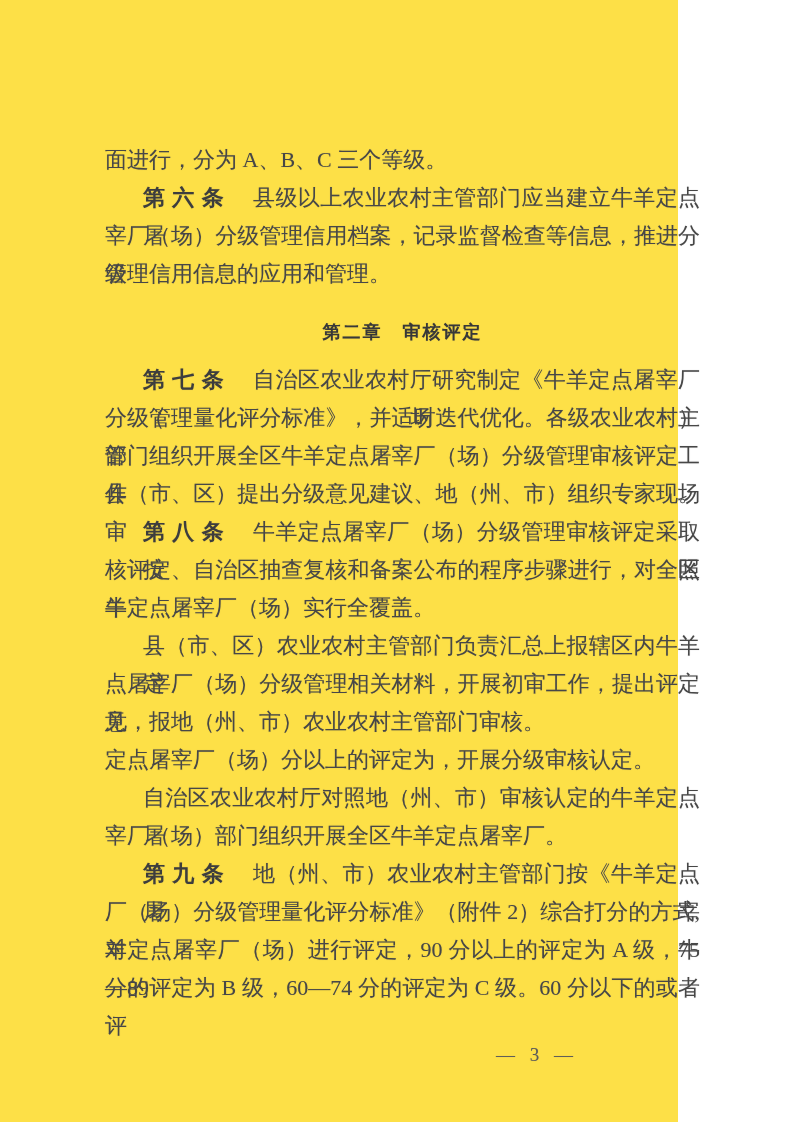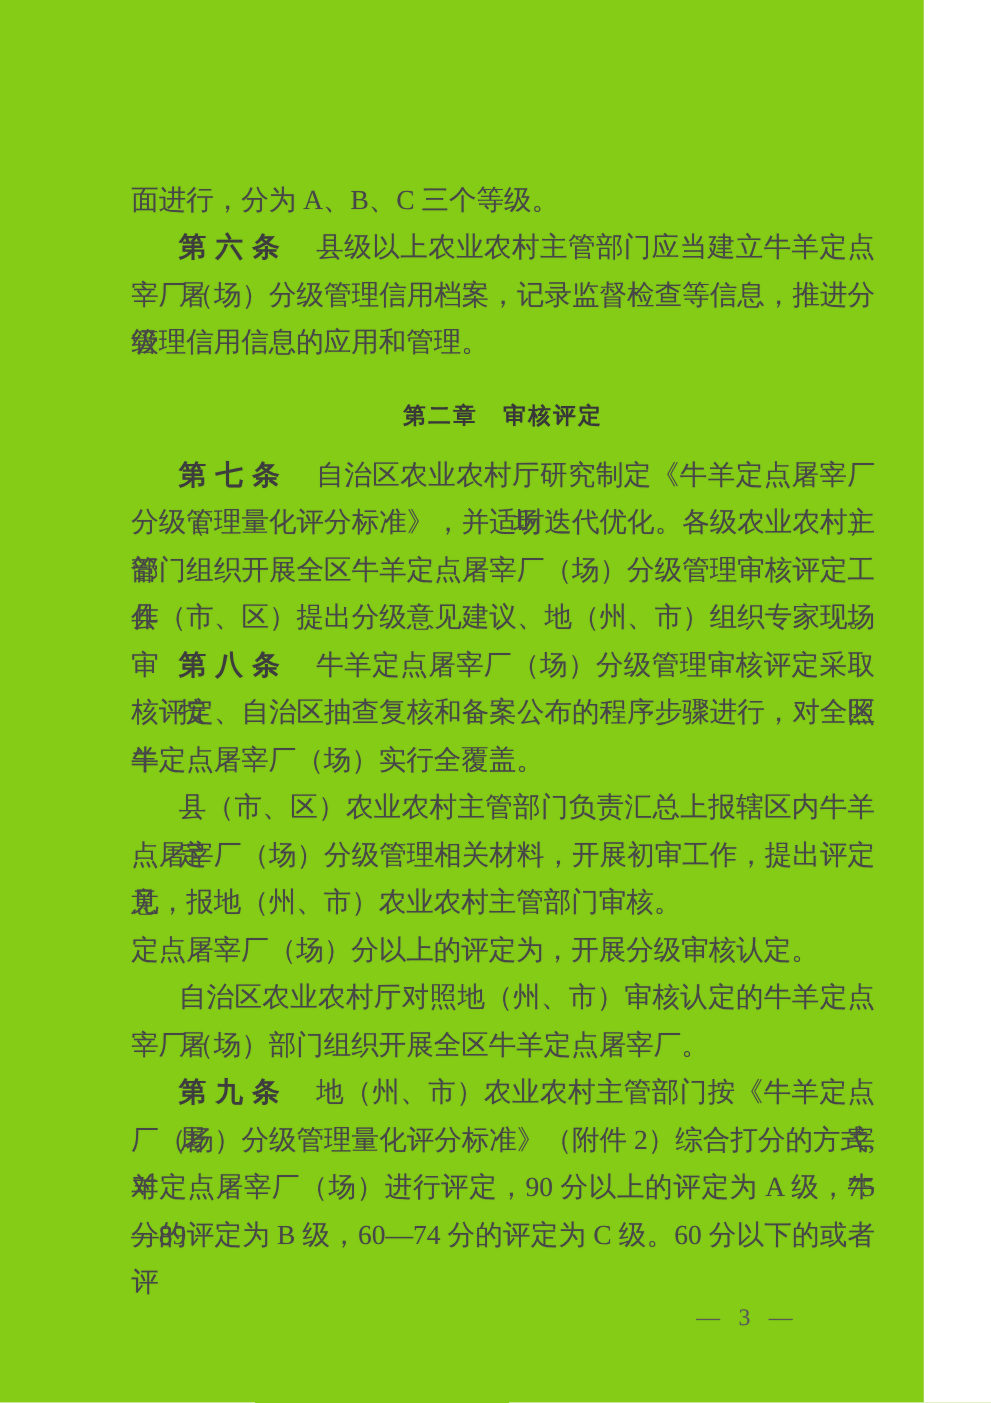--- a/index.html
+++ b/index.html
@@ -5,23 +5,23 @@
   html, body {
     margin: 0;
     padding: 0;
     width: 793px;
     height: 1122px;
     background: #ffffff;
     overflow: hidden;
   }
   .page {
     position: relative;
-    width: 739px;
+    width: 678px;
     height: 1122px;
-    background: #84cc16;
+    background: #fde047;
     font-family: "Liberation Serif", "DejaVu Serif", serif;
   }
   .text-block {
     position: absolute;
     left: 105px;
     top: 141px;
     width: 595px;
     color: #474747;
     font-size: 22px;
     text-shadow: 0 0 1px rgba(90,90,90,0.35);

